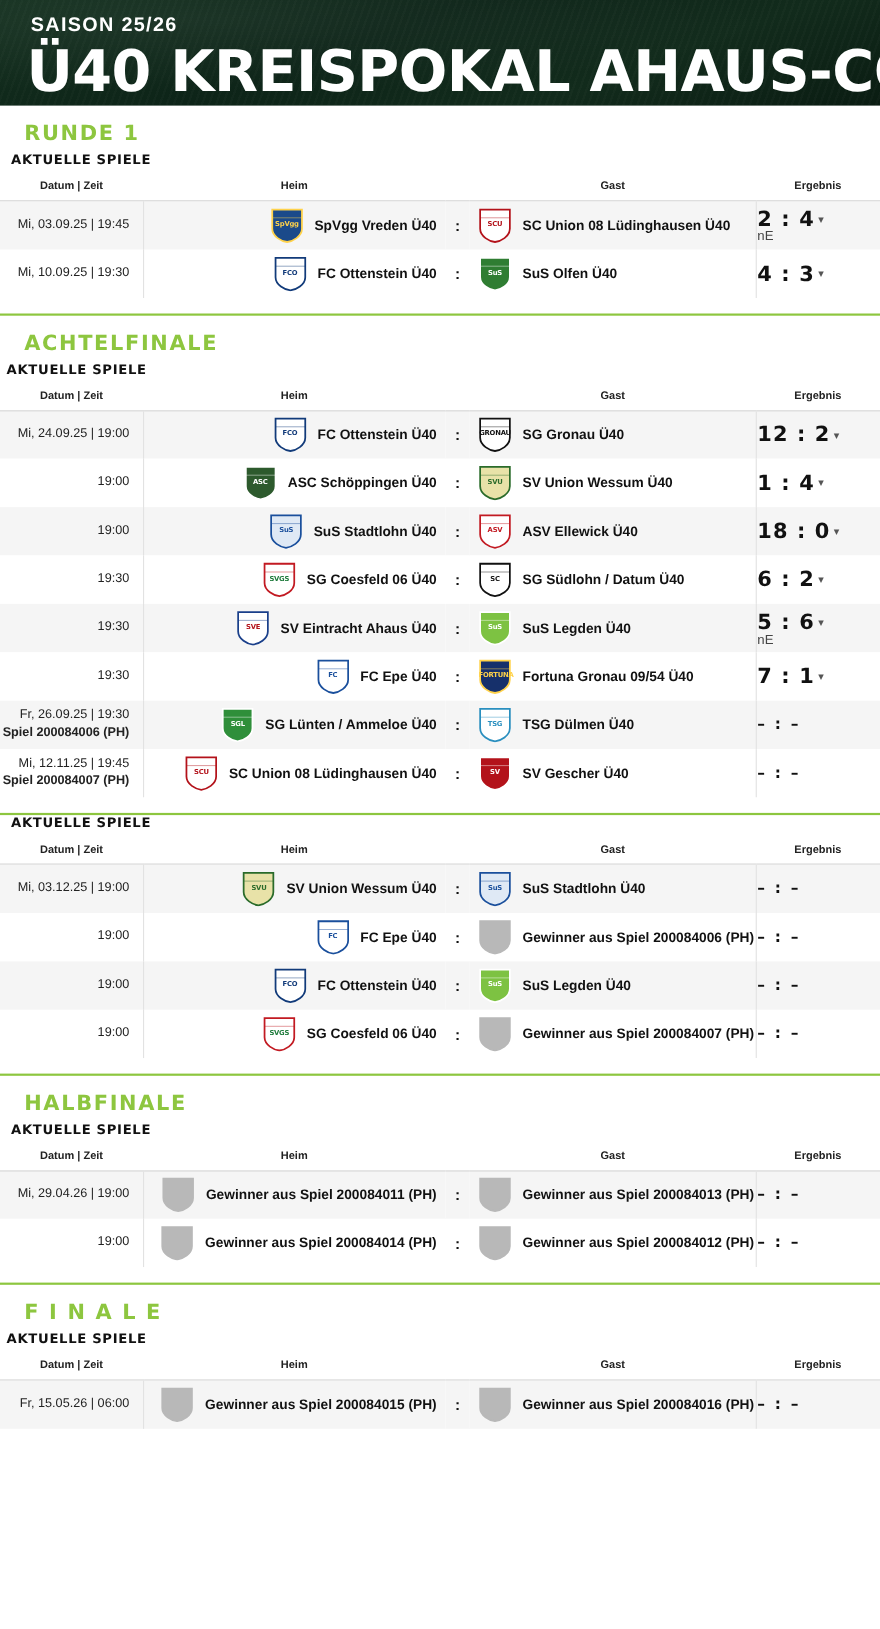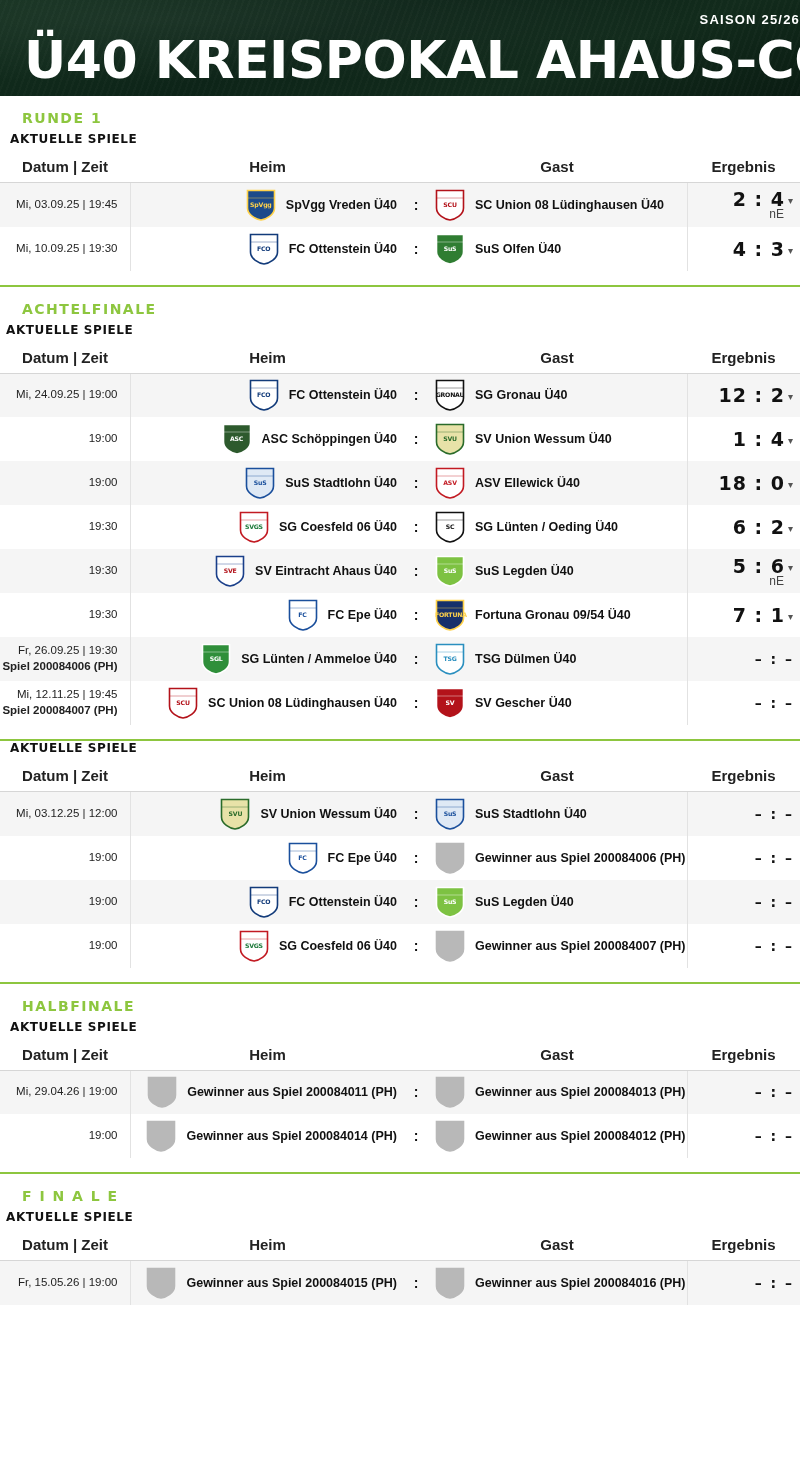--- a/index.html
+++ b/index.html
@@ -29,27 +29,28 @@
     content: "";
     position: absolute;
     inset: 0;
     background:
       repeating-linear-gradient(110deg, rgba(255,255,255,0.018) 0px, rgba(255,255,255,0.018) 2px, rgba(0,0,0,0) 2px, rgba(0,0,0,0) 6px);
     pointer-events: none;
   }
   .season {
     position: relative;
     z-index: 2;
-    text-align: right;
+    text-align: left;
     color: #ffffff;
-    font-size: 13px;
+    font-size: 18px;
     font-weight: bold;
     letter-spacing: 1.2px;
     padding-top: 12px;
     text-transform: uppercase;
+    padding-left: 28px;
   }
   .title {
     position: relative;
     z-index: 2;
     text-align: center;
     color: #ffffff;
     font-size: 52px;
     font-weight: bold;
     letter-spacing: -0.5px;
     line-height: 1.05;
@@ -60,21 +61,21 @@
   }
 
   
   .round {
     border-top: 2px solid #8dc63f;
     padding: 0;
   }
   .round:first-of-type { border-top: none; }
   .round-title {
     color: #8dc63f;
-    font-size: 14px;
+    font-size: 19px;
     font-weight: bold;
     letter-spacing: 1.5px;
     padding: 14px 0 6px 22px;
     text-transform: uppercase;
     font-family: "DejaVu Sans", sans-serif;
   }
   .sub-title {
     color: #111111;
     font-size: 12px;
     font-weight: bold;
@@ -85,21 +86,21 @@
   }
   .sub-title.pad-l { padding-left: 10px; }
 
   
   table.matches {
     width: 100%;
     border-collapse: collapse;
     table-layout: fixed;
   }
   table.matches thead th {
-    font-size: 15px;
+    font-size: 10px;
     font-weight: bold;
     color: #222;
     padding: 6px 4px 7px 4px;
     border-bottom: 1px solid #d6d6d6;
     text-align: center;
     background: #ffffff;
   }
   col.c-date  { width: 130px; }
   col.c-home  { width: 275px; }
   col.c-sep   { width: 22px; }
@@ -141,21 +142,21 @@
 
   td.sep {
     text-align: center;
     font-size: 14px;
     font-weight: bold;
     color: #111;
     vertical-align: middle;
   }
 
   td.result {
-    text-align: right;
+    text-align: left;
     vertical-align: middle;
     border-left: 1px solid #e2e2e2;
     padding-right: 6px;
   }
   .score {
     font-size: 19px;
     font-weight: bold;
     color: #111;
     letter-spacing: 1px;
     font-family: "DejaVu Sans", sans-serif;
@@ -437,21 +438,21 @@
               <td class="sep">:</td>
               <td class="away">
                 <div class="teamwrap left">
                   <span class="crest">
                     <svg class="shield" viewBox="0 0 30 32" xmlns="http://www.w3.org/2000/svg">
                       <path d="M1.5 1.5 H28.5 V19 C28.5 26 20 30.5 15 31 C10 30.5 1.5 26 1.5 19 Z" fill="#ffffff" stroke="#111111" stroke-width="1.6"></path>
                       <path d="M1.5 9 H28.5" stroke="#111111" stroke-width="0.9" opacity="0.45"></path>
                     </svg>
                     <span class="lbl" style="color:#111111">SC</span>
                   </span>
-                  <span class="teamname">SG Lünten / Oeding Ü40</span>
+                  <span class="teamname">SG Südlohn / Datum Ü40</span>
                 </div>
               </td>
               <td class="result">
                 <div class="score">6 : 2<span class="chev">▾</span></div>
               </td>
             </tr>
             <tr class="odd">
               <td class="date"><span>19:30</span></td>
               <td class="home">
                 <div class="teamwrap right">
@@ -594,21 +595,21 @@
             <tr>
               <th>Datum | Zeit</th>
               <th>Heim</th>
               <th></th>
               <th>Gast</th>
               <th>Ergebnis</th>
             </tr>
           </thead>
           <tbody>
             <tr class="odd">
-              <td class="date"><span>Mi, 03.12.25 | 12:00</span></td>
+              <td class="date"><span>Mi, 03.12.25 | 19:00</span></td>
               <td class="home">
                 <div class="teamwrap right">
                   <span class="crest">
                     <svg class="shield" viewBox="0 0 30 32" xmlns="http://www.w3.org/2000/svg">
                       <path d="M1.5 1.5 H28.5 V19 C28.5 26 20 30.5 15 31 C10 30.5 1.5 26 1.5 19 Z" fill="#e8e2a8" stroke="#2a6b2a" stroke-width="1.6"></path>
                       <path d="M1.5 9 H28.5" stroke="#2a6b2a" stroke-width="0.9" opacity="0.45"></path>
                     </svg>
                     <span class="lbl" style="color:#2a6b2a">SVU</span>
                   </span>
                   <span class="teamname">SV Union Wessum Ü40</span>
@@ -818,21 +819,21 @@
             <tr>
               <th>Datum | Zeit</th>
               <th>Heim</th>
               <th></th>
               <th>Gast</th>
               <th>Ergebnis</th>
             </tr>
           </thead>
           <tbody>
             <tr class="odd">
-              <td class="date"><span>Fr, 15.05.26 | 19:00</span></td>
+              <td class="date"><span>Fr, 15.05.26 | 06:00</span></td>
               <td class="home">
                 <div class="teamwrap right">
                   <span class="crest">
                     <svg class="shield" viewBox="0 0 30 32" xmlns="http://www.w3.org/2000/svg">
                       <path d="M1.5 1.5 H28.5 V19 C28.5 26 20 30.5 15 31 C10 30.5 1.5 26 1.5 19 Z" fill="#b8b8b8" stroke="#b8b8b8" stroke-width="1.6"></path>
                     </svg>
                   </span>
                   <span class="teamname">Gewinner aus Spiel 200084015 (PH)</span>
                 </div>
               </td>

